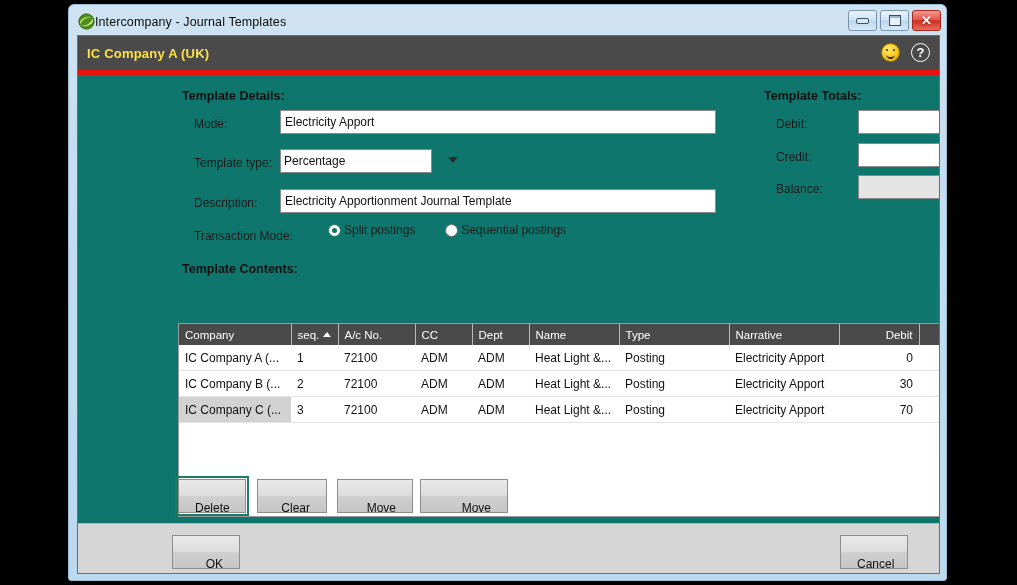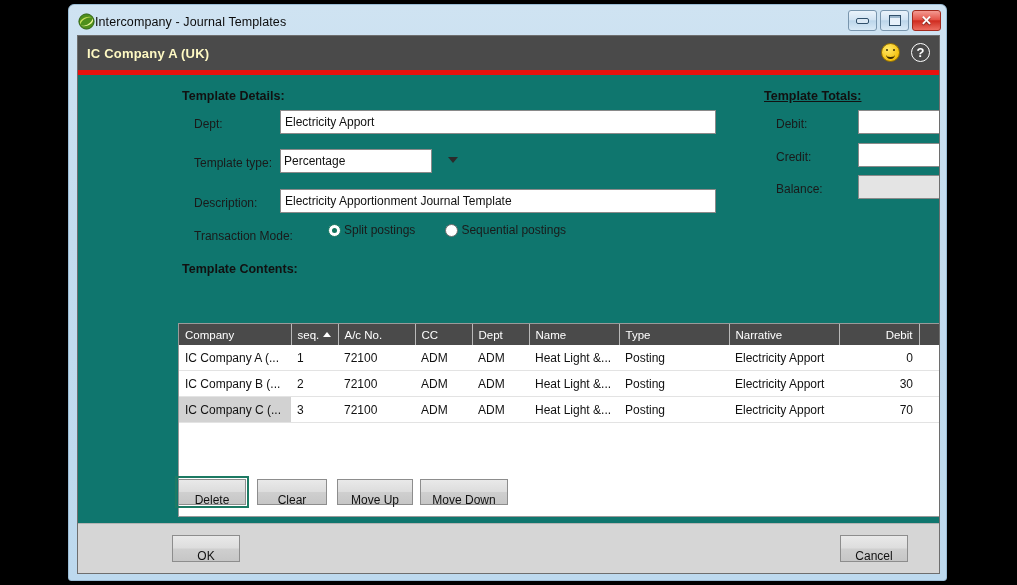--- a/index.html
+++ b/index.html
@@ -106,21 +106,21 @@
   
   #app-header {
     height: 34px;
     background: #4a4a4a;
     display: flex;
     align-items: center;
     position: relative;
   }
   #app-header-title {
     margin-left: 9px;
-    color: #fef9c3;
+    color: #fde047;
     font-size: 13px;
     font-weight: bold;
     letter-spacing: .2px;
   }
   #header-actions {
     position: absolute;
     right: 9px;
     top: 7px;
     display: flex;
     gap: 11px;
@@ -320,23 +320,23 @@
   .btn {
     position: absolute;
     height: 26px;
     background: linear-gradient(to bottom,#e9e9e9 0%, #dddddd 48%, #cfcfcf 52%, #c6c6c6 100%);
     border: 1px solid #8d8d8d;
     box-sizing: border-box;
     font-family: "Liberation Sans", sans-serif;
     font-size: 12px;
     color: #111;
     cursor: default;
-    text-align: center;
+    text-align: right;
     line-height: 24px;
-    padding: 8px;
+    padding: 16px;
   }
   .btn.focus {
     outline: 2px solid #1d7a63;
     outline-offset: 1px;
     border-color: #8d8d8d;
   }
 
   
   #footer {
     position: absolute;
@@ -385,21 +385,21 @@
         <span id="smiley-icon"></span>
         <span id="help-icon">?</span>
       </div>
     </div>
     <div id="red-rule"></div>
 
     <div id="content">
 
       <div class="section-label" style="left:104px; top:14px;">Template Details:</div>
 
-      <div class="field-label" style="left:116px; top:42px;">Dept:</div>
+      <div class="field-label" style="left:116px; top:42px;">Mode:</div>
       <input class="txt-input" style="left: 202px; top: 35px; width: 436px;" value="Electricity Apport">
 
       <div class="field-label" style="left:116px; top:81px;">Template type:</div>
       <div class="combo-wrap" style="left:202px; top:74px; width:152px; height:24px;">
         <select class="combo" style="left:0; top:0; width:152px;"><option value="Percentage">Percentage</option><option value="Value">Value</option><option value="Ratio">Ratio</option></select>
         <span class="combo-arrow"></span>
       </div>
 
       <div class="field-label" style="left:116px; top:121px;">Description:</div>
       <input class="txt-input" style="left: 202px; top: 114px; width: 436px;" value="Electricity Apportionment Journal Template">
@@ -409,21 +409,21 @@
           <div class="radio-item">
             <span class="radio-dot checked"></span>
             <span class="radio-label">Split postings</span>
           </div>
           <div class="radio-item">
             <span class="radio-dot"></span>
             <span class="radio-label">Sequential postings</span>
           </div>
         </div>
 
-      <div class="section-label" style="left:686px; top:14px;text-decoration:underline;">Template Totals:</div>
+      <div class="section-label" style="left:686px; top:14px;">Template Totals:</div>
 
       <div class="field-label" style="left:698px; top:42px;">Debit:</div>
       <input class="txt-input txt-readonly" style="left: 780px; top: 35px; width: 138px;" readonly="" value="100.00">
 
       <div class="field-label" style="left:698px; top:75px;">Credit:</div>
       <input class="txt-input txt-readonly" style="left: 780px; top: 68px; width: 138px;" readonly="" value="100.00">
 
       <div class="field-label" style="left:698px; top:107px;">Balance:</div>
       <input class="txt-input txt-readonly txt-disabled" style="left: 780px; top: 100px; width: 138px;" readonly="" value="0.00">
 

